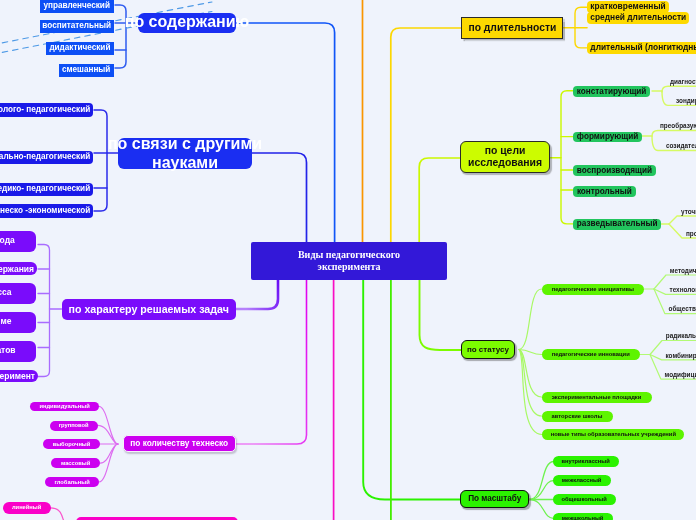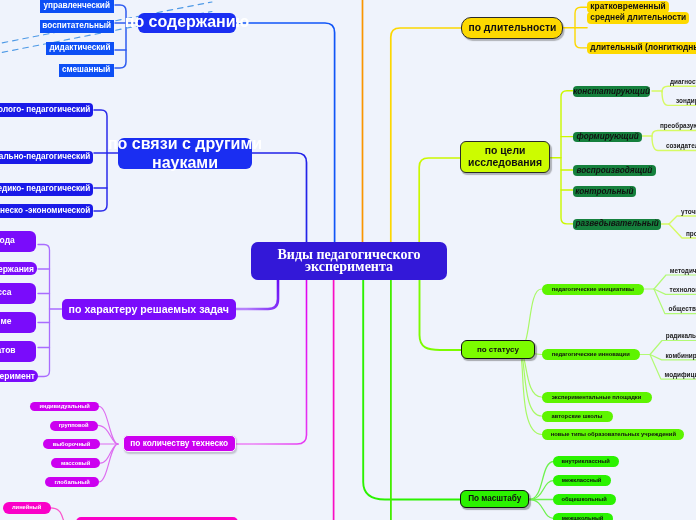--- a/index.html
+++ b/index.html
@@ -2,37 +2,37 @@
 <html><head>
 <meta charset="utf-8">
 <style>
   html,body{margin:0;padding:0;}
   body{width:696px;height:520px;overflow:hidden;background:#eff3fc;
        font-family:"Liberation Sans",sans-serif;}
   #map{position:absolute;left:0;top:0;width:696px;height:520px;overflow:hidden;}
   svg.links{position:absolute;left:0;top:0;width:696px;height:520px;pointer-events:none;}
   .n{position:absolute;box-sizing:border-box;display:flex;align-items:center;
      justify-content:center;text-align:center;line-height:1.18;padding:0 6px;white-space:nowrap;}
-  .central{background:#3318d8;color:#fff;border-radius:7px;
-           font-family:"Liberation Serif",serif;font-weight:700;font-size:14px;line-height:11.6px;
+  .central{background:#3318d8;color:#fff;border-radius:2px;
+           font-family:"Liberation Serif",serif;font-weight:700;font-size:10px;line-height:11.6px;
            flex-direction:column;}
   .bmain{background:#1a2ef2;color:#fff;border-radius:6px;font-weight:700;font-size:16px;}
   .bsub{background:#0d4ff5;color:#fff;border-radius:0;font-weight:700;font-size:8.2px;}
   .bsub2{background:#1a1ae8;color:#fff;border-radius:4px;font-weight:700;font-size:8.2px;}
   .pmain{background:#7a0cfb;color:#fff;border-radius:5px;font-weight:700;font-size:10.65px;}
   .psub{background:#7a0cfb;color:#fff;border-radius:6px;font-weight:700;font-size:8.5px;}
   .mmain{background:#cc00f0;color:#fff;border-radius:5px;font-weight:700;font-size:8.3px;
          border:1.4px solid #f7f2fb;box-shadow:1px 1.5px 1.5px rgba(90,80,110,.30);}
   .msub{background:#cc00f0;color:#fff;border-radius:7px;font-weight:700;font-size:5.75px;}
-  .ymain{background:#fdd900;color:#111;border-radius:10px;font-weight:700;font-size:10.3px;
+  .ymain{background:#fdd900;color:#111;border-radius:0;font-weight:700;font-size:10.3px;
          border:1.5px solid #2a2a2a;box-shadow:1.5px 2px 1px rgba(60,60,60,.35);}
   .ysub{background:#fdd900;color:#111;border-radius:4px;font-weight:700;font-size:8.4px;}
   .cmain{background:#ccfc00;color:#111;border-radius:6px;font-weight:700;font-size:10.4px;
          border:1.5px solid #2a2a2a;flex-direction:column;box-shadow:1.5px 2px 1px rgba(60,60,60,.35);}
-  .csub{background:#15803d;color:#111;border-radius:4px;font-weight:700;font-size:8.2px;font-style:italic;}
+  .csub{background:#22c55e;color:#111;border-radius:4px;font-weight:700;font-size:8.2px;}
   .leaf{color:#222;font-weight:700;font-size:6.4px;background:none;}
   .lmain{background:#7cfc00;color:#111;border-radius:6px;font-weight:700;font-size:8px;
          border:1.7px solid #111;box-shadow:1.5px 2px 1px rgba(60,60,60,.4);}
   .lsub{background:#5ef400;color:#111;border-radius:7px;font-weight:700;font-size:5.8px;}
   .gmain{background:#2bf200;color:#111;border-radius:6px;font-weight:700;font-size:8.2px;
          border:1.7px solid #111;box-shadow:1.5px 2px 1px rgba(60,60,60,.4);}
   .gsub{background:#2bf200;color:#111;border-radius:7px;font-weight:700;font-size:5.75px;}
   .ssub{background:#fa00c8;color:#fff;border-radius:7px;font-weight:700;font-size:5.75px;}
   .smain{background:#fa00c8;border-radius:5px;}
 </style>
@@ -240,21 +240,21 @@
   <div class="n csub" style="left:572.8px;top:165.2px;width:83.3px;height:10.5px;">воспроизводящий</div>
   <div class="n csub" style="left:572.8px;top:186.2px;width:63.1px;height:10.5px;">контрольный</div>
   <div class="n csub" style="left:572.8px;top:219px;width:88.7px;height:10.5px;">разведывательный</div>
   <div class="n leaf" style="left:670px;top:77px;width:70px;height:9px;justify-content:flex-start;padding:0;">диагностический</div>
   <div class="n leaf" style="left:676px;top:96.5px;width:70px;height:9px;justify-content:flex-start;padding:0;">зондирующий</div>
   <div class="n leaf" style="left:660px;top:121.5px;width:70px;height:9px;justify-content:flex-start;padding:0;">преобразующий</div>
   <div class="n leaf" style="left:666px;top:141.5px;width:70px;height:9px;justify-content:flex-start;padding:0;">созидательный</div>
   <div class="n leaf" style="left:681px;top:207px;width:70px;height:9px;justify-content:flex-start;padding:0;">уточняющий</div>
   <div class="n leaf" style="left:686px;top:229px;width:70px;height:9px;justify-content:flex-start;padding:0;">проверочный</div>
 
-  <div class="n lmain" style="left:460.9px;top:340.2px;width:74px;height:19.1px;">по статусу</div>
+  <div class="n lmain" style="left:460.9px;top:340.2px;width:54px;height:19.1px;">по статусу</div>
   <div class="n lsub" style="left:541.5px;top:283.5px;width:102.7px;height:11px;">педагогические инициативы</div>
   <div class="n lsub" style="left:541.5px;top:349px;width:98.5px;height:11px;">педагогические инновации</div>
   <div class="n lsub" style="left:541.5px;top:391.5px;width:110px;height:11px;">экспериментальные площадки</div>
   <div class="n lsub" style="left:541.5px;top:410.5px;width:71px;height:11px;">авторские школы</div>
   <div class="n lsub" style="left:542.4px;top:429px;width:141.9px;height:11px;">новые типы образовательных учреждений</div>
   <div class="n lwn-leaf leaf" style="left:669.8px;top:266.5px;width:70px;height:8px;justify-content:flex-start;padding:0;">методические</div>
   <div class="n lwn-leaf leaf" style="left:669.5px;top:285.9px;width:70px;height:8px;justify-content:flex-start;padding:0;">технологические</div>
   <div class="n lwn-leaf leaf" style="left:668.5px;top:305.1px;width:70px;height:8px;justify-content:flex-start;padding:0;">общественные</div>
   <div class="n lwn-leaf leaf" style="left:665.8px;top:332px;width:70px;height:8px;justify-content:flex-start;padding:0;">радикальные</div>
   <div class="n lwn-leaf leaf" style="left:665.5px;top:351.4px;width:70px;height:8px;justify-content:flex-start;padding:0;">комбинированные</div>

